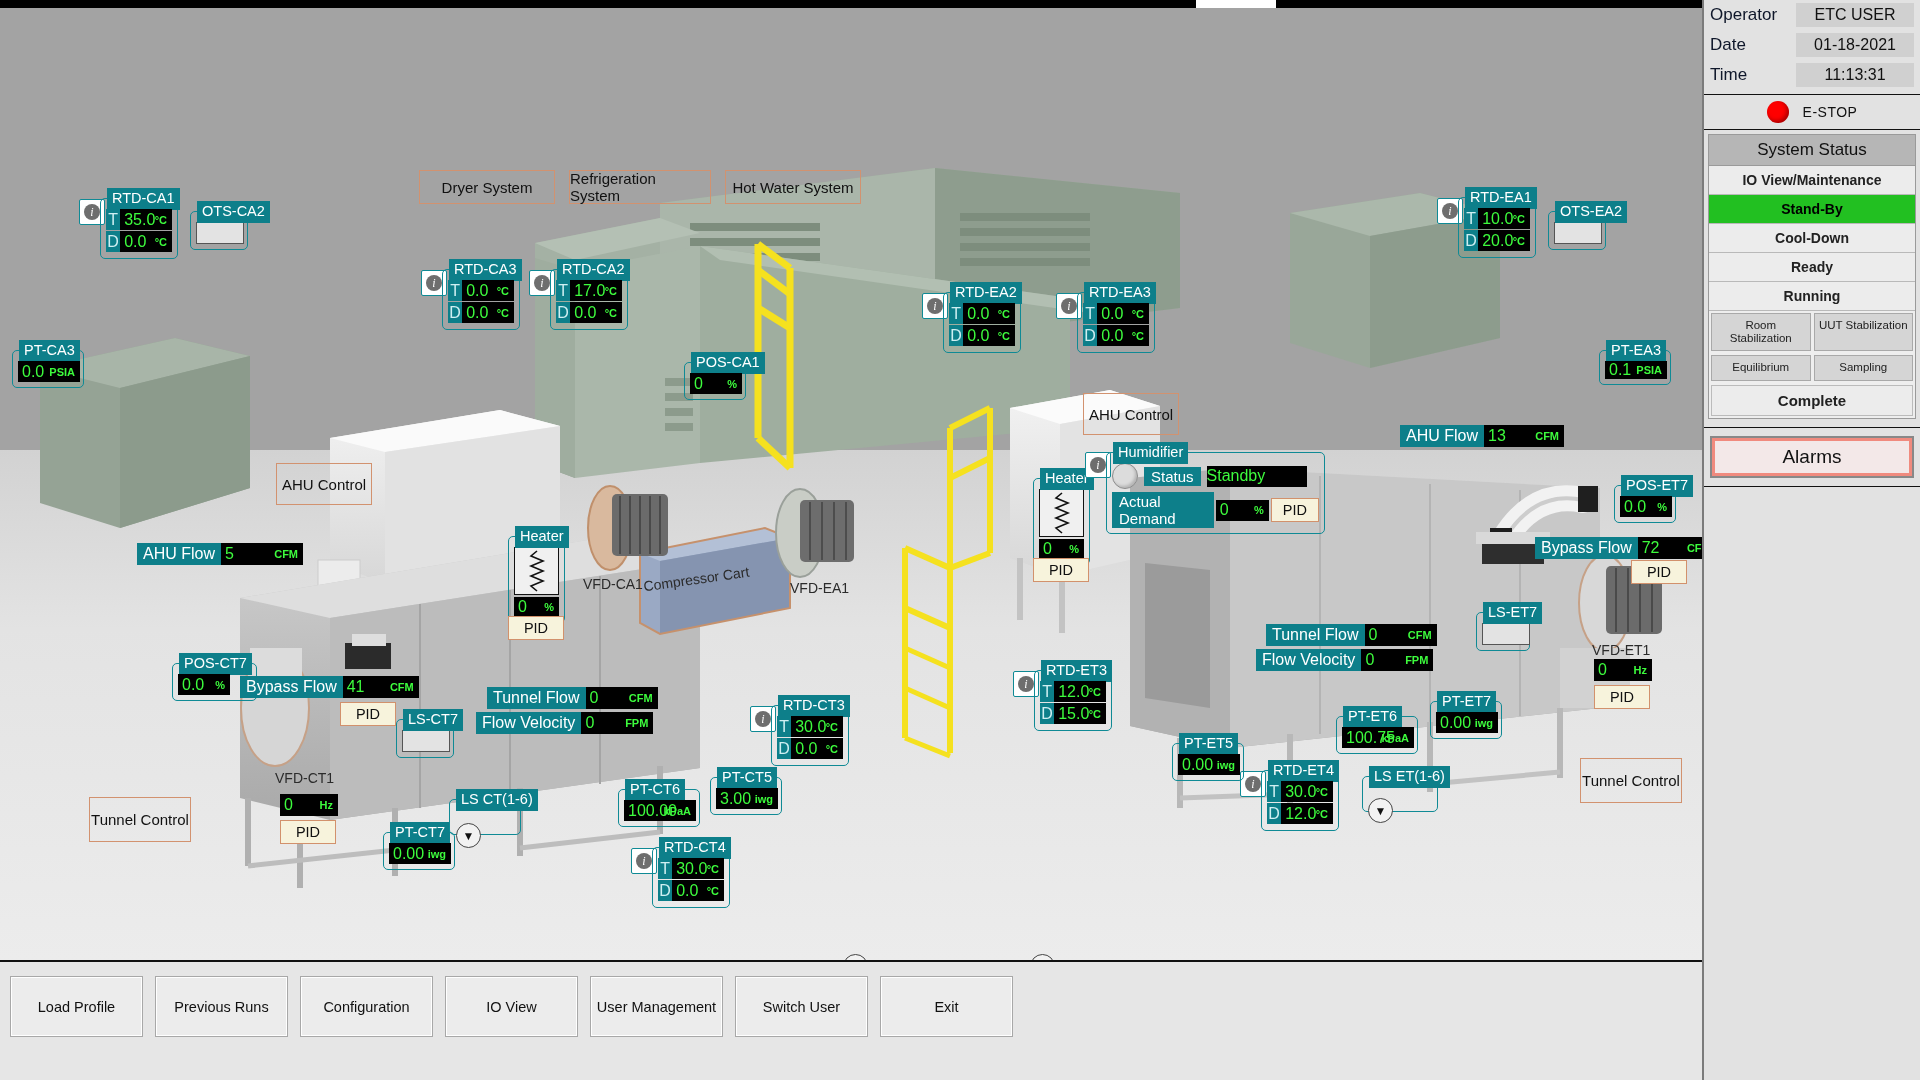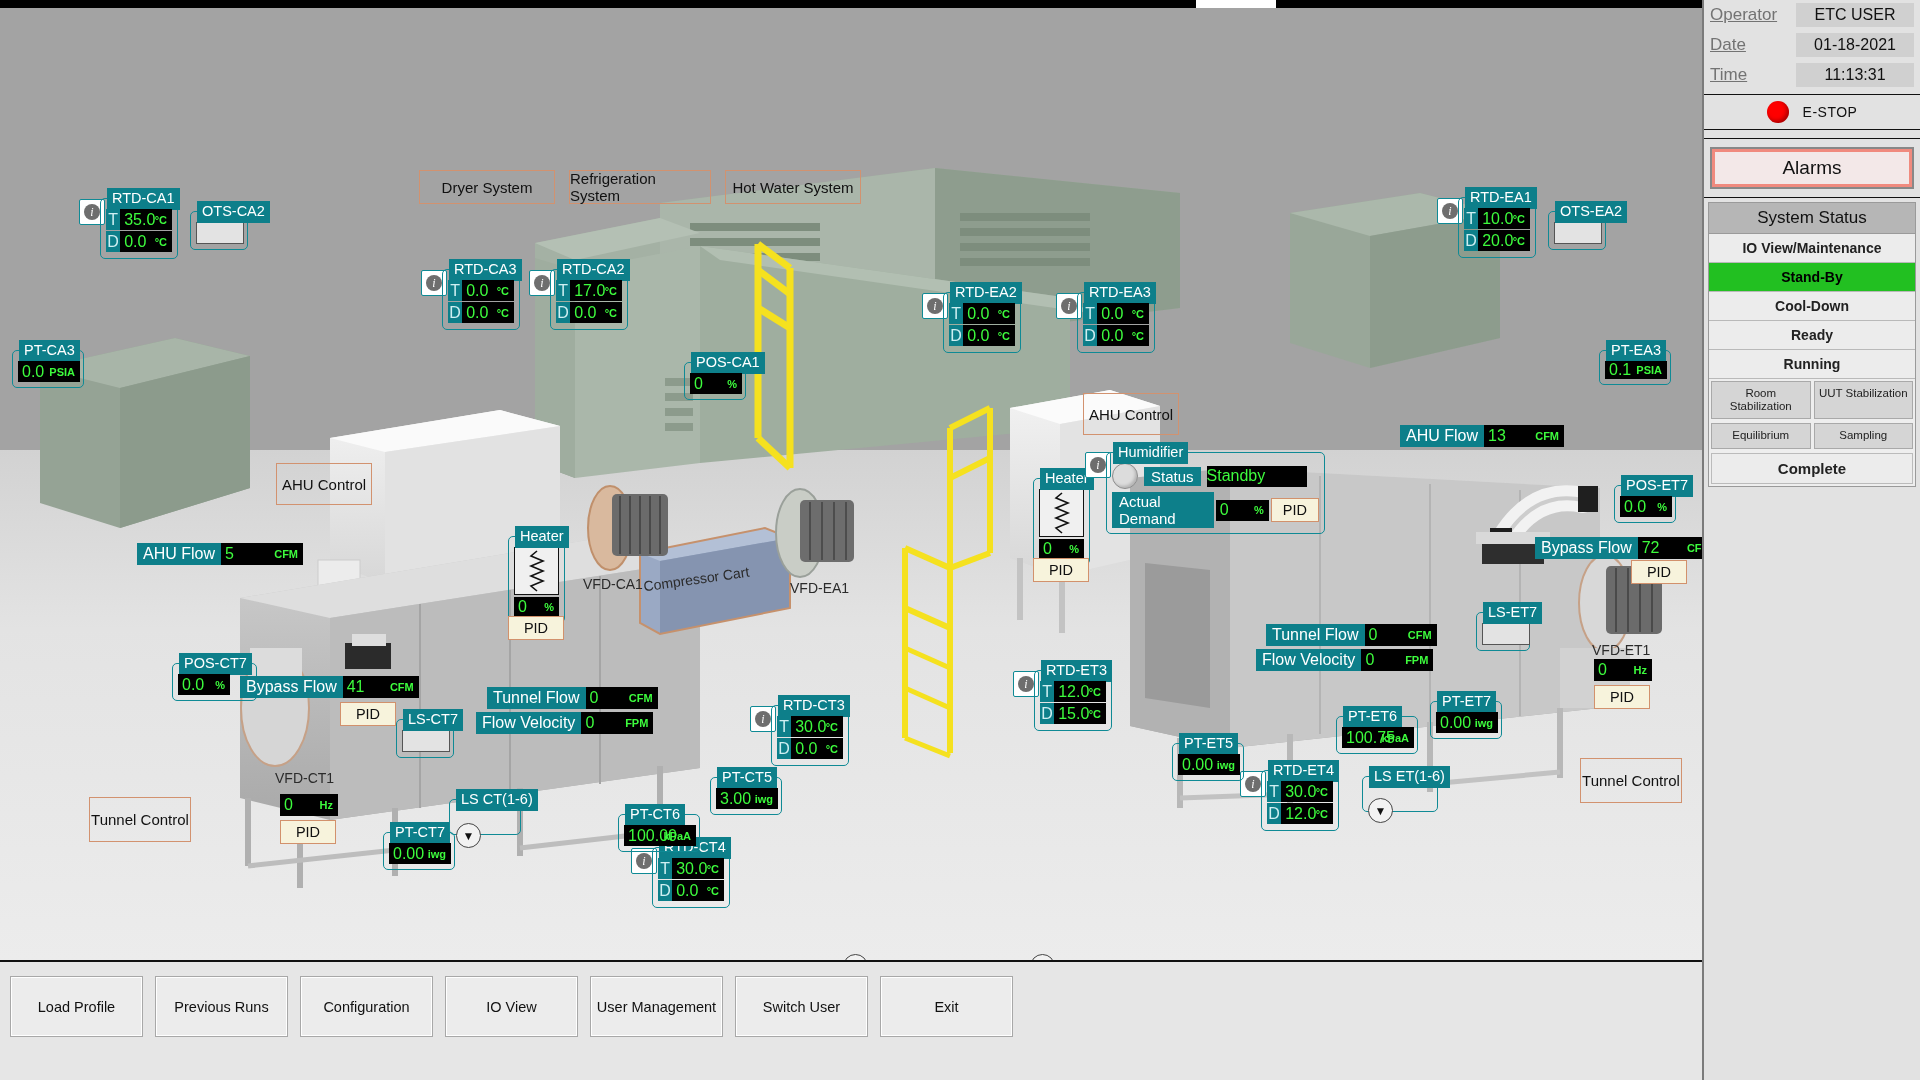--- a/index.html
+++ b/index.html
@@ -21,21 +21,21 @@
   
   #scene { position:absolute; left:0; top:8px; width:1702px; height:952px; overflow:hidden;
            background:#a3a3a3; }
   #floor { position:absolute; left:0; bottom:0; width:1702px; height:510px;
            background:linear-gradient(180deg,#d2d2d2 0%, #e3e3e3 35%, #ececec 100%); }
 
   
   #rightpanel { position:absolute; left:1702px; top:0; width:218px; height:1080px; background:#e2e2e2;
                 border-left:2px solid #7b7b7b; }
   .kv { display:flex; align-items:center; height:30px; padding:0 6px; }
-  .kv .k { flex:0 0 86px; font-size:17px; color:#737373;text-decoration:underline; }
+  .kv .k { flex:0 0 86px; font-size:17px; color:#0f172a; }
   .kv .v { flex:1; background:#d0d0d0; text-align:center; font-size:16px; color:#111;
            padding:3px 0; }
   #estop-row { display:flex; align-items:center; justify-content:center; gap:14px;
                height:36px; border-top:1.5px solid #111; border-bottom:1.5px solid #111;
                margin-top:4px; background:#e2e2e2; }
   .estop-dot { width:22px;height:22px;border-radius:50%;background:#f00;
                box-shadow:inset -2px -2px 4px rgba(0,0,0,.35); }
   #estop-row .lbl { font-size:14px; letter-spacing:.5px; color:#111; }
 
   #status-block { margin:4px 4px 0 4px; border:1px solid #9a9a9a; background:#eee; }
@@ -599,21 +599,21 @@
           <span class="unit">%</span>
         </div>
     </div>
     <div class="grp" style="left:383px;top:824px;width:72px;">
       <div class="tab">PT-CT7</div>
       <div class="dro" style="width:62px;height:21px;">
           <span class="val">0.00</span>
           <span class="unit">iwg</span>
         </div>
     </div>
-    <div class="grp" style="left:618px;top:806px;width:82px;">
+    <div class="grp" style="left:618px;top:781px;width:82px;">
       <div class="tab">PT-CT6</div>
       <div class="dro" style="width:72px;height:21px;">
           <span class="val">100.00</span>
           <span class="unit">kPaA</span>
         </div>
     </div>
     <div class="grp" style="left:710px;top:769px;width:72px;">
       <div class="tab">PT-CT5</div>
       <div class="dro" style="width:62px;height:21px;">
           <span class="val">3.00</span>
@@ -861,38 +861,38 @@
     <div class="kv">
       <div class="k">Time</div>
       <div class="v">11:13:31</div>
     </div>
 
     <div id="estop-row">
       <div class="estop-dot"></div>
       <div class="lbl">E-STOP</div>
     </div>
 
-    <div id="alarms-wrap">
-      <button id="alarms-btn">
-        <span>Alarms</span>
-      </button>
-    </div>
-
     <div id="status-block">
       <div class="st-title">System Status</div>
       <div class="st-row"><span>IO View/Maintenance</span></div>
       <div class="st-row active"><span>Stand-By</span></div>
       <div class="st-row"><span>Cool-Down</span></div>
       <div class="st-row"><span>Ready</span></div>
       <div class="st-row"><span>Running</span></div>
       <div class="st-split">
         <div class="half"><span>Room Stabilization</span></div>
         <div class="half"><span>UUT Stabilization</span></div>
       </div>
       <div class="st-split">
         <div class="half"><span>Equilibrium</span></div>
         <div class="half"><span>Sampling</span></div>
       </div>
       <div class="st-complete"><span>Complete</span></div>
     </div>
+
+    <div id="alarms-wrap">
+      <button id="alarms-btn">
+        <span>Alarms</span>
+      </button>
+    </div>
   </div>
 
 </div>
 
 </body></html>

